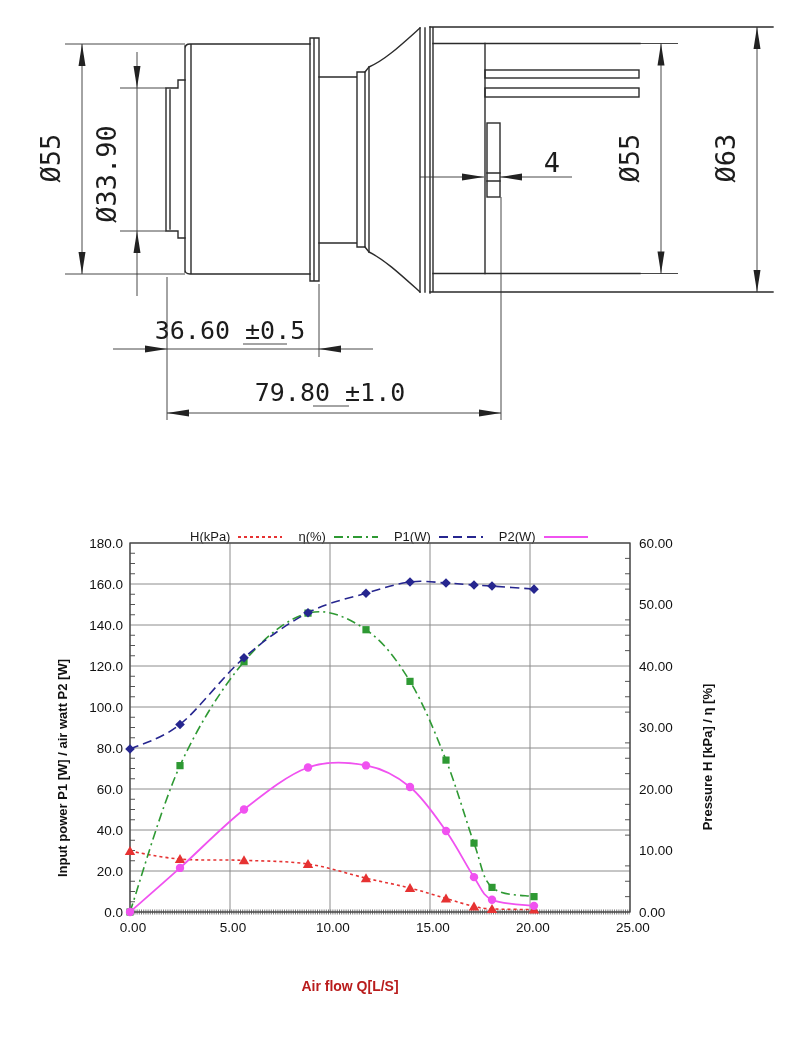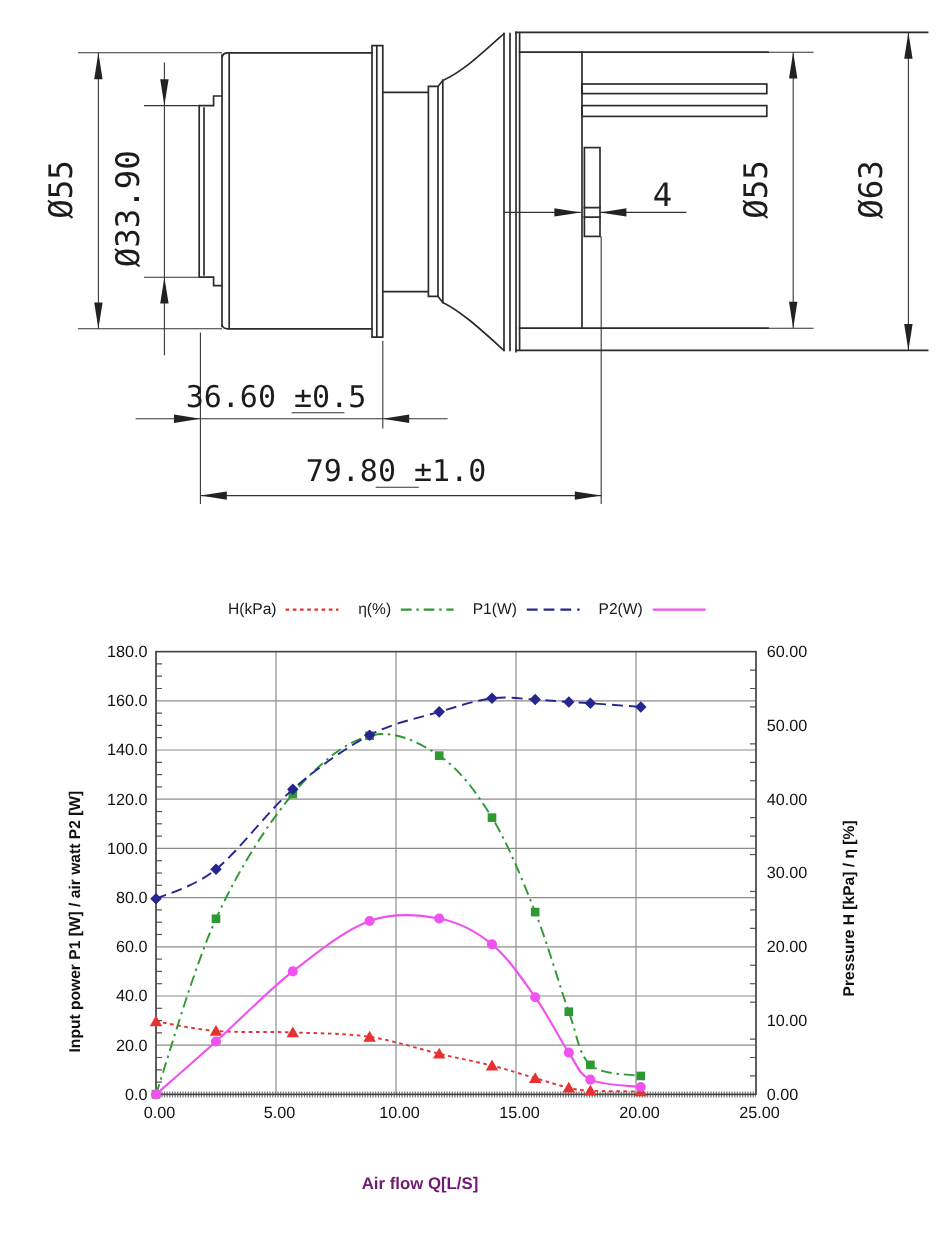--- a/index.html
+++ b/index.html
@@ -4,27 +4,27 @@
 <style>
   html,body{margin:0;padding:0;background:#fff;}
   .page{position:relative;width:790px;height:1038px;background:#fff;overflow:hidden;
         font-family:"Liberation Sans",sans-serif;}
   #drawing{position:absolute;left:0;top:0;}
   .dimtext{font-family:"DejaVu Sans Mono",monospace;fill:#1c1c1c;}
   .chart-wrap{position:absolute;left:0;top:460px;width:790px;height:578px;}
   #chart-svg{position:absolute;left:0;top:0;}
   .legend{position:absolute;left:190px;top:40px;display:flex;align-items:center;gap:15px;
           font-size:13px;color:#1a1a1a;}
-  .lg-item{display:flex;align-items:center;gap:7px;}
+  .lg-item{display:flex;align-items:center;gap:7px;margin-top:29px;}
   .lg-line{display:block;}
   .axis-title{position:absolute;font-weight:bold;font-size:13px;color:#111;white-space:nowrap;}
   .axis-title.left{left:62px;top:308px;transform:translate(-50%,-50%) rotate(-90deg);}
   .axis-title.right{left:707px;top:297px;transform:translate(-50%,-50%) rotate(-90deg);}
   .x-title{position:absolute;left:200px;top:518px;width:300px;text-align:center;
-           font-weight:bold;font-size:14px;color:#701a75;}
+           font-weight:bold;font-size:14px;color:#b91c1c;}
 </style>
 </head>
 <body>
 
 <div class="page">
 
   <svg id="drawing" width="790" height="460" viewBox="0 0 790 460">
 
     <g stroke="#2b2b2b" stroke-width="1.4" fill="none" stroke-linecap="square">
 

